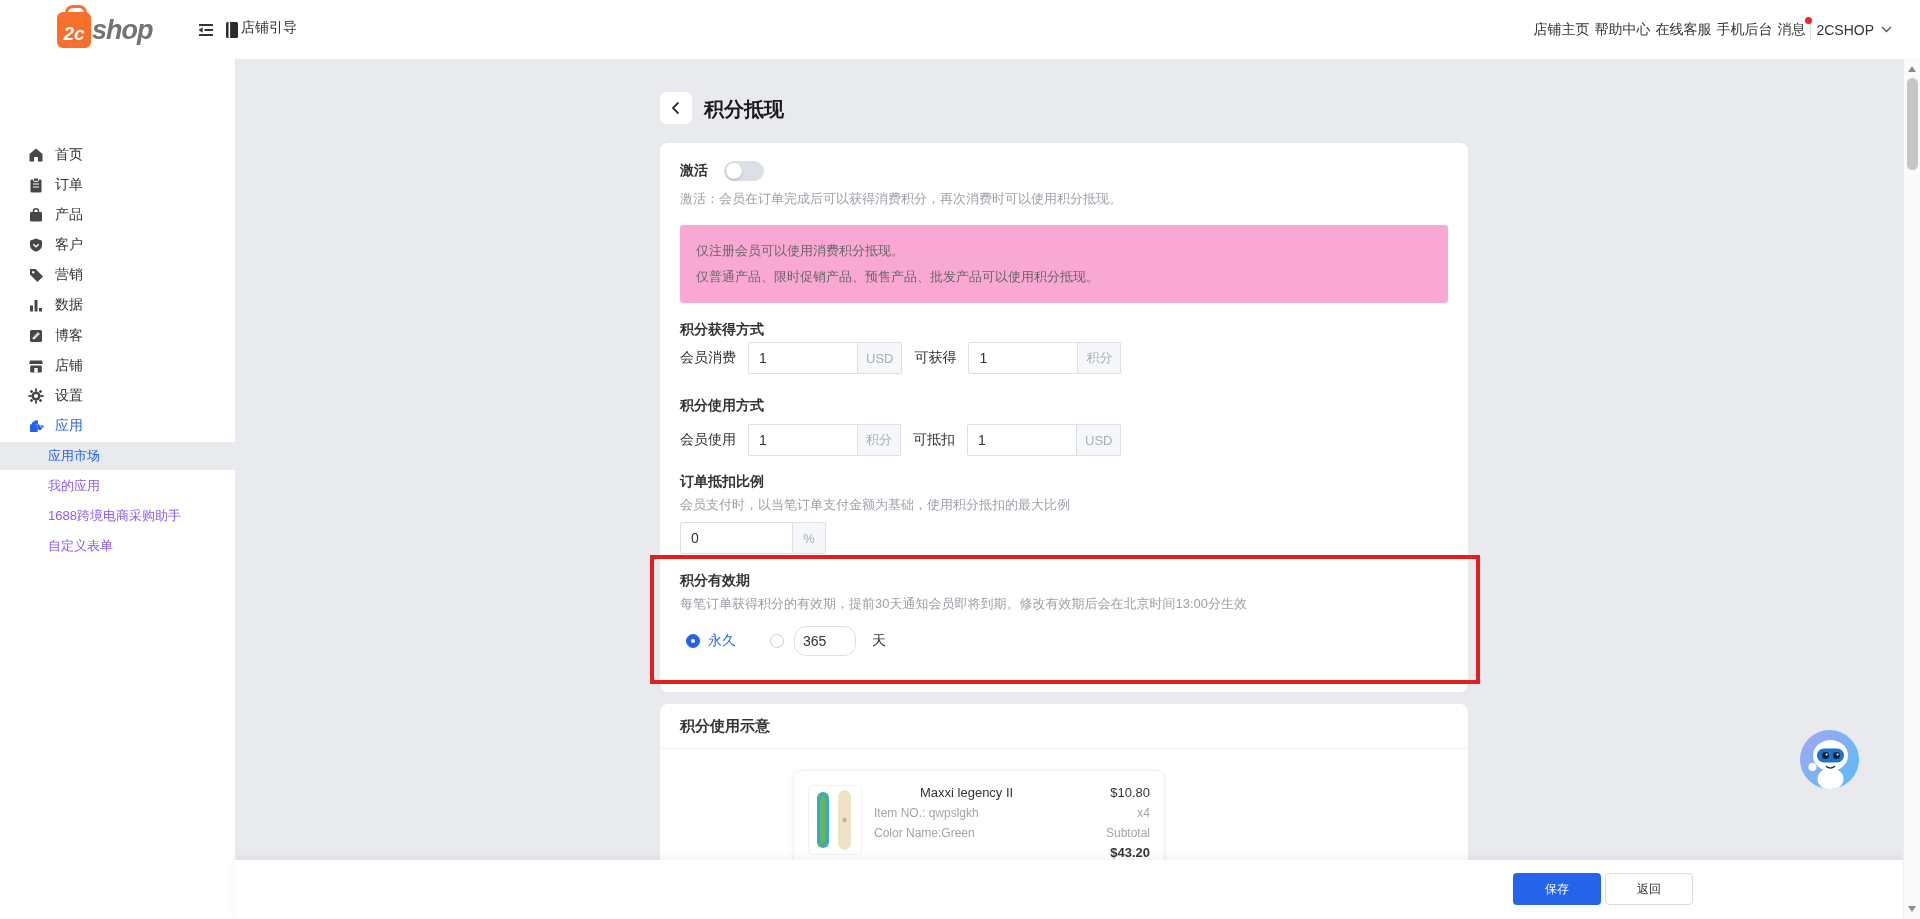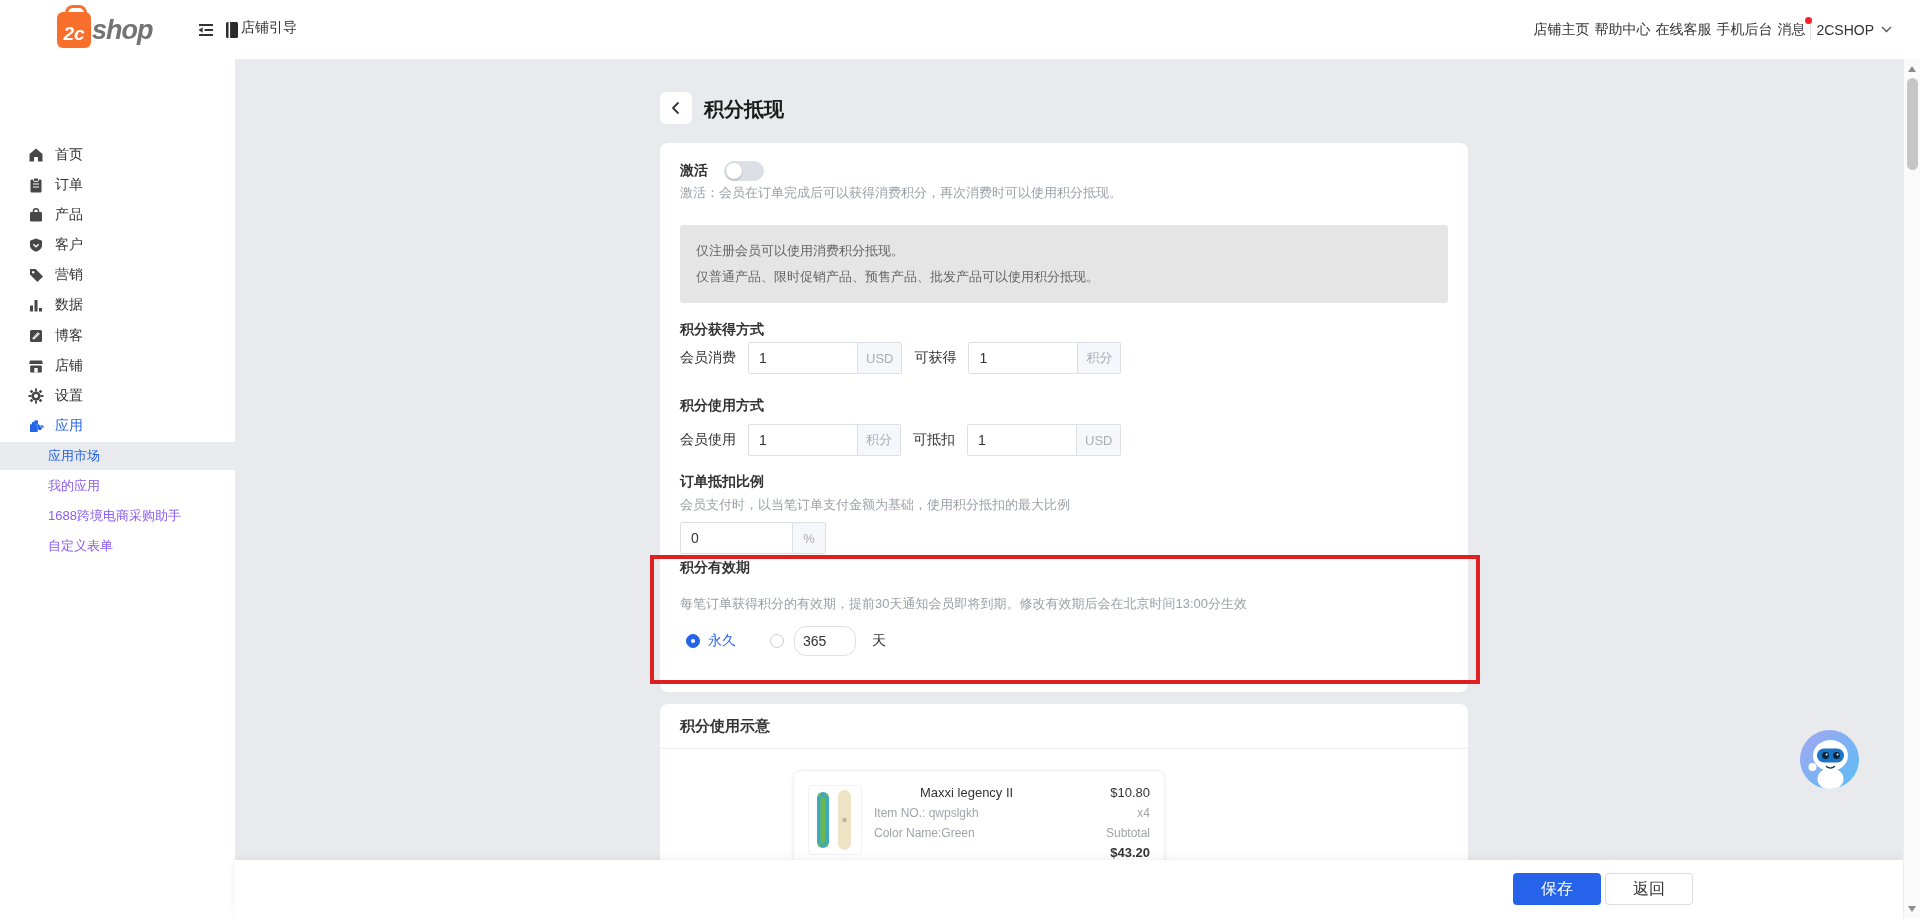--- a/index.html
+++ b/index.html
@@ -59,21 +59,21 @@
   .prod-mid { margin-left:12px; }
   .prod-name { font-size:13px; color:#333;margin-left:46px; }
   .prod-sub { font-size:12px; color:#A0A4AA; margin-top:6px; }
   .prod-right { margin-left:auto; text-align:right; }
   .p-price { font-size:13px; color:#333; }
   .p-qty { font-size:12px; color:#A0A4AA; margin-top:6px; }
   .p-sublbl { font-size:12px; color:#A0A4AA; margin-top:6px; }
   .p-subtotal { font-size:13px; color:#333; font-weight:bold; margin-top:5px; }
   
   .footer { position:absolute; left:235px; right:17px; top:860px; bottom:0; background:#fff; box-shadow:0 -2px 8px rgba(0,0,0,.06); z-index:28; }
-  .btn { position:absolute; top:873px; width:88px; height:32px; border-radius:4px; font-size:16px; display:flex; align-items:center; justify-content:center; cursor:pointer; z-index:29; font-family:inherit; }
+  .btn { position:absolute; top:873px; width:88px; height:32px; border-radius:4px; font-size:12px; display:flex; align-items:center; justify-content:center; cursor:pointer; z-index:29; font-family:inherit; }
   .btn-save { left:1513px; background:#2563EB; color:#fff; border:none; }
   .btn-back { left:1605px; background:#fff; color:#333; border:1px solid #DCDCDC; }
   
   .robot { position:absolute; left:1799px; top:729px; width:61px; height:61px; z-index:40; cursor:pointer; }
   .scrollbar { position:absolute; right:0; top:59px; bottom:0; width:17px; background:#FAFAFA; border-left:1px solid #EDEDED; z-index:50; }
   .sb-arrow-up { position:absolute; top:7px; left:4px; width:0; height:0; border-left:4.5px solid transparent; border-right:4.5px solid transparent; border-bottom:6px solid #8B8B8B; cursor:pointer; }
   .sb-arrow-down { position:absolute; bottom:7px; left:4px; width:0; height:0; border-left:4.5px solid transparent; border-right:4.5px solid transparent; border-top:6px solid #8B8B8B; cursor:pointer; }
   .sb-thumb { position:absolute; top:19px; left:3px; width:11px; height:92px; border-radius:6px; background:#C6C6C6; cursor:pointer; }
 </style>
 </head>
@@ -219,23 +219,23 @@
   </div>
   <div class="page-title">积分抵现</div>
 
   <div class="card" id="card-settings">
     <div class="act-row">
       <span>激活</span>
       <div class="toggle">
           <div class="knob"></div>
         </div>
     </div>
-    <div class="desc" style="top:41px;">激活：会员在订单完成后可以获得消费积分，再次消费时可以使用积分抵现。</div>
-
-    <div class="notice" style="background:#e5e5e5;">
+    <div class="desc" style="top:47px;">激活：会员在订单完成后可以获得消费积分，再次消费时可以使用积分抵现。</div>
+
+    <div class="notice" style="background:#f9a8d4;">
       <div>仅注册会员可以使用消费积分抵现。</div>
       <div>仅普通产品、限时促销产品、预售产品、批发产品可以使用积分抵现。</div>
     </div>
 
     <div class="sec-h" style="top:178px;">积分获得方式</div>
     <div class="frow" style="top:199px;">
       <span class="lbl">会员消费</span>
       <span class="ipt-group">
         <input class="ipt" value="1" style="">
         <span class="addon">USD</span>
@@ -263,21 +263,21 @@
 
     <div class="sec-h" style="top:330px;">订单抵扣比例</div>
     <div class="desc" style="top:353px;">会员支付时，以当笔订单支付金额为基础，使用积分抵扣的最大比例</div>
     <div class="frow" style="top:379px;">
       <span class="ipt-group">
         <input class="ipt" style="width: 113px;" value="0">
         <span class="addon" style="min-width:33px;">%</span>
       </span>
     </div>
 
-    <div class="sec-h" style="top:416px;text-align:center;">积分有效期</div>
+    <div class="sec-h" style="top:429px;text-align:center;">积分有效期</div>
     <div class="desc" style="top:452px;">每笔订单获得积分的有效期，提前30天通知会员即将到期。修改有效期后会在北京时间13:00分生效</div>
     <div class="frow" style="top:482px; height:31px; left:26px;">
       <span class="radio checked"></span>
       <span style="color:#2563EB; margin-left:8px;">永久</span>
       <span class="radio" style="margin-left:34px;"></span>
       <input class="days-ipt" style="margin-left: 10px;" value="365">
       <span style="margin-left:16px;">天</span>
     </div>
   </div>
 

